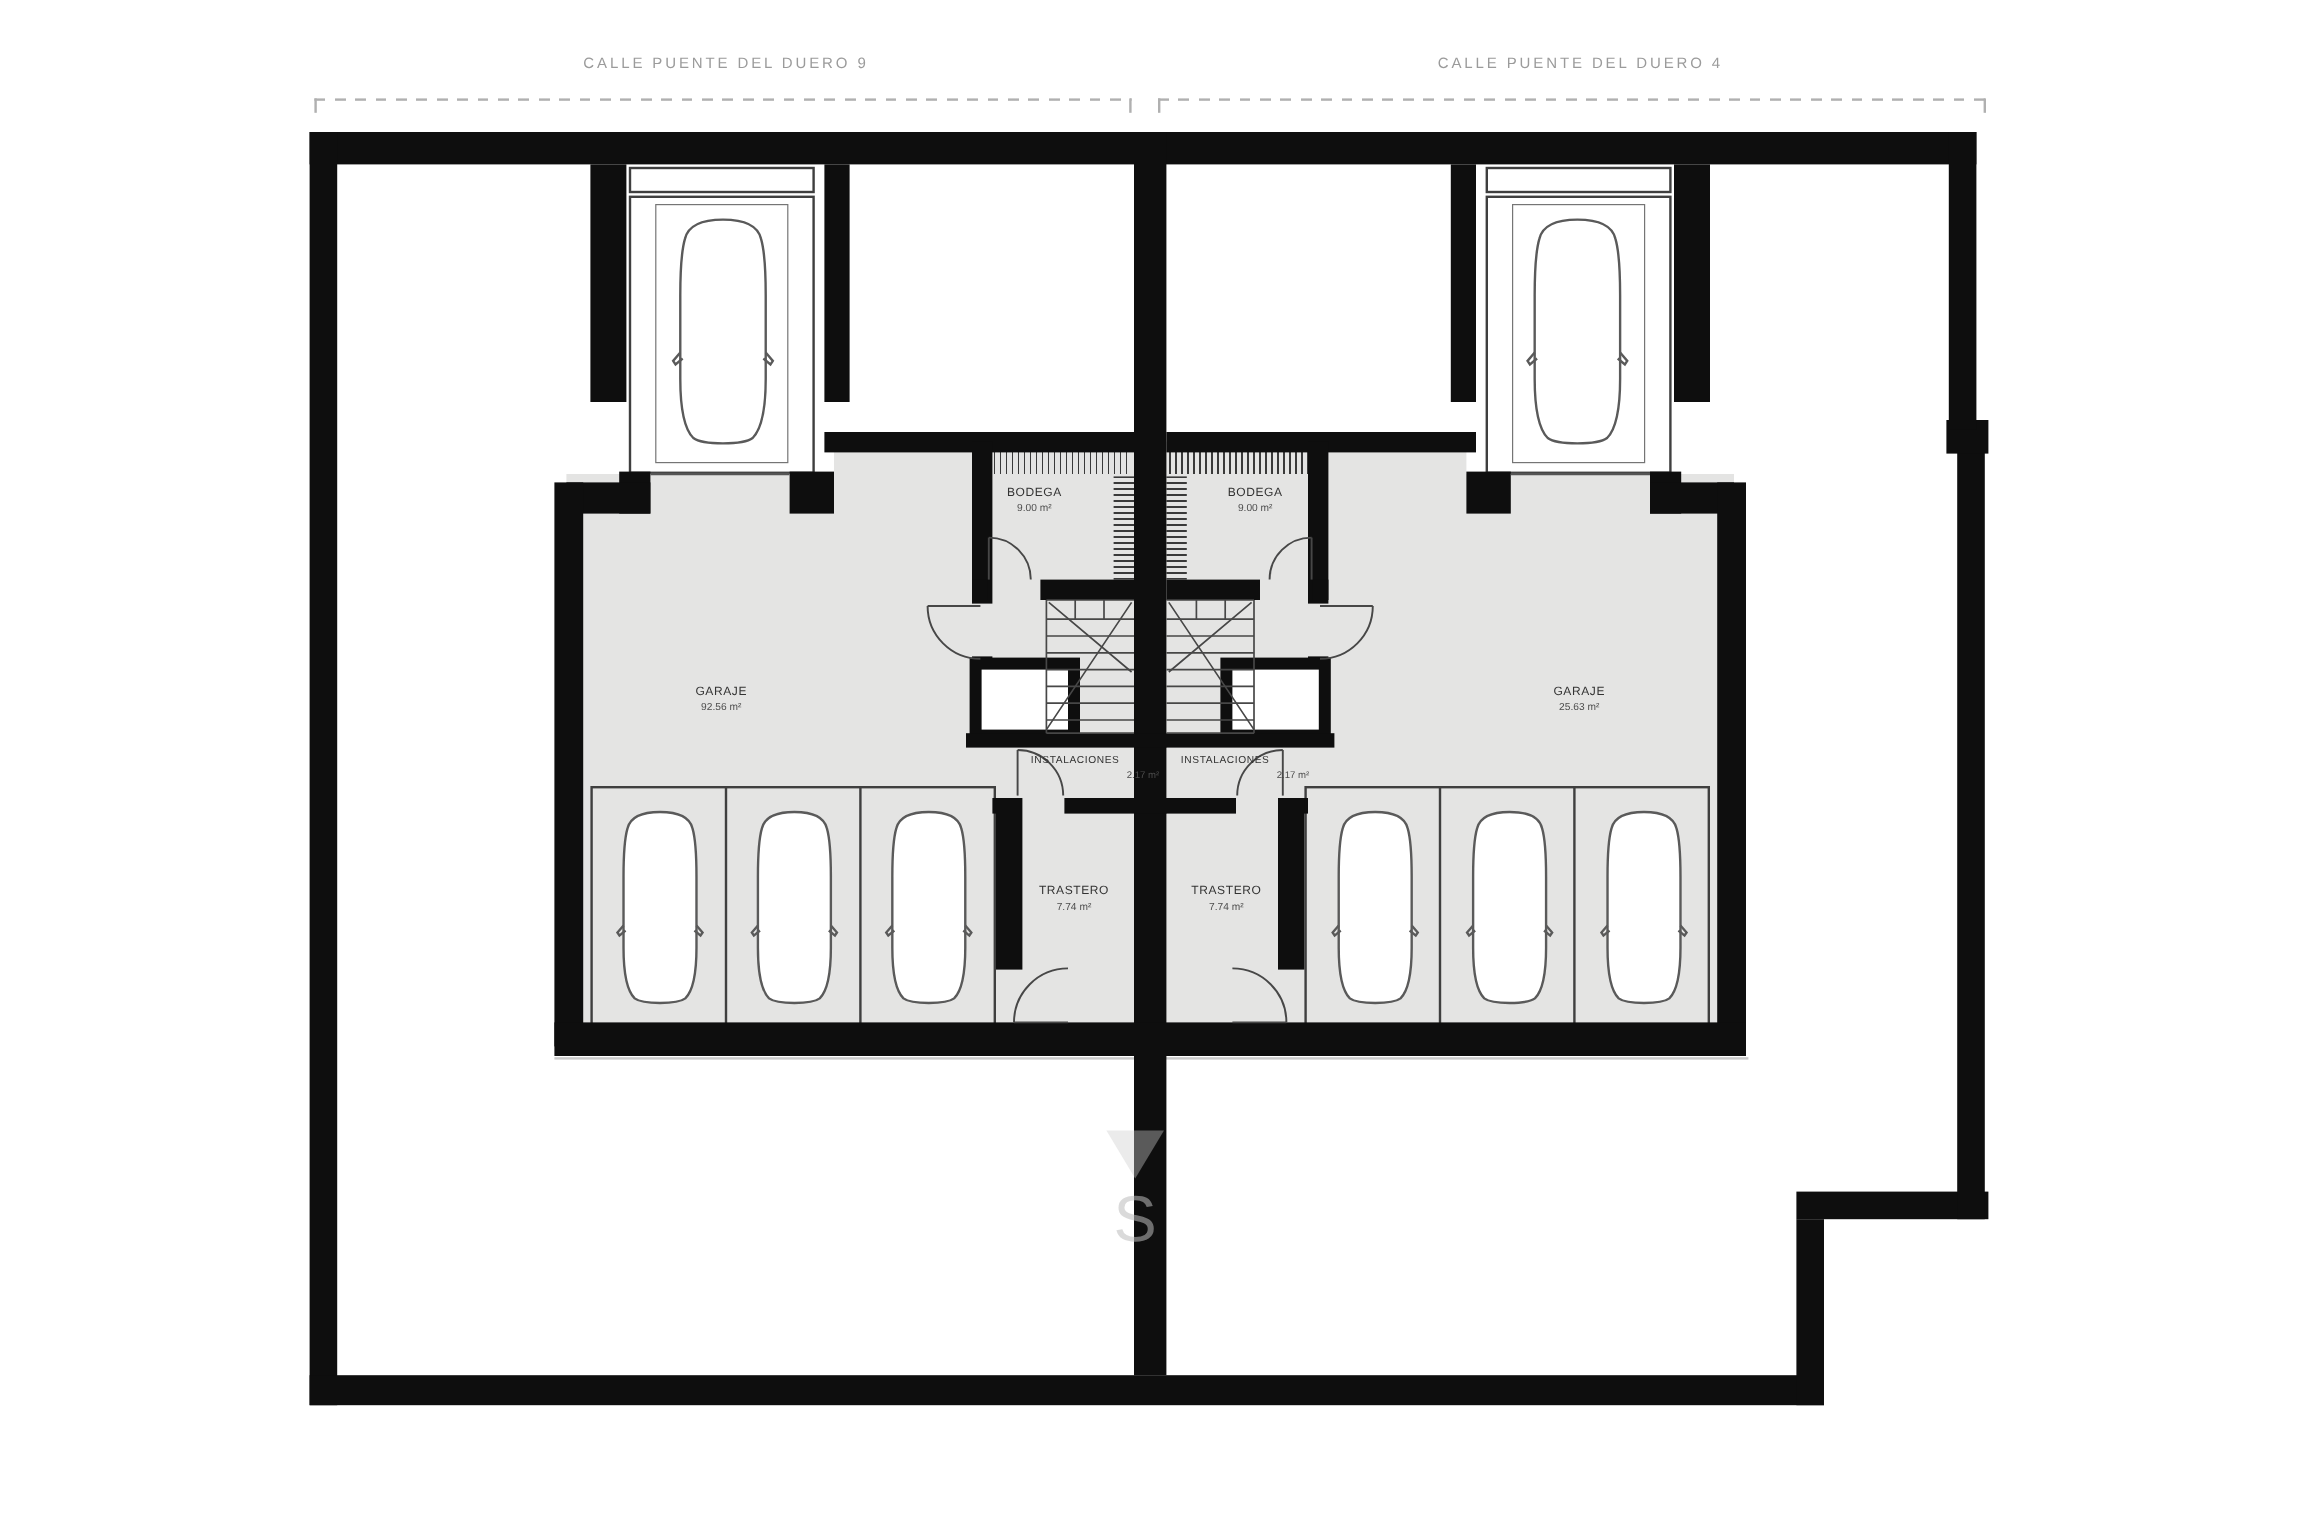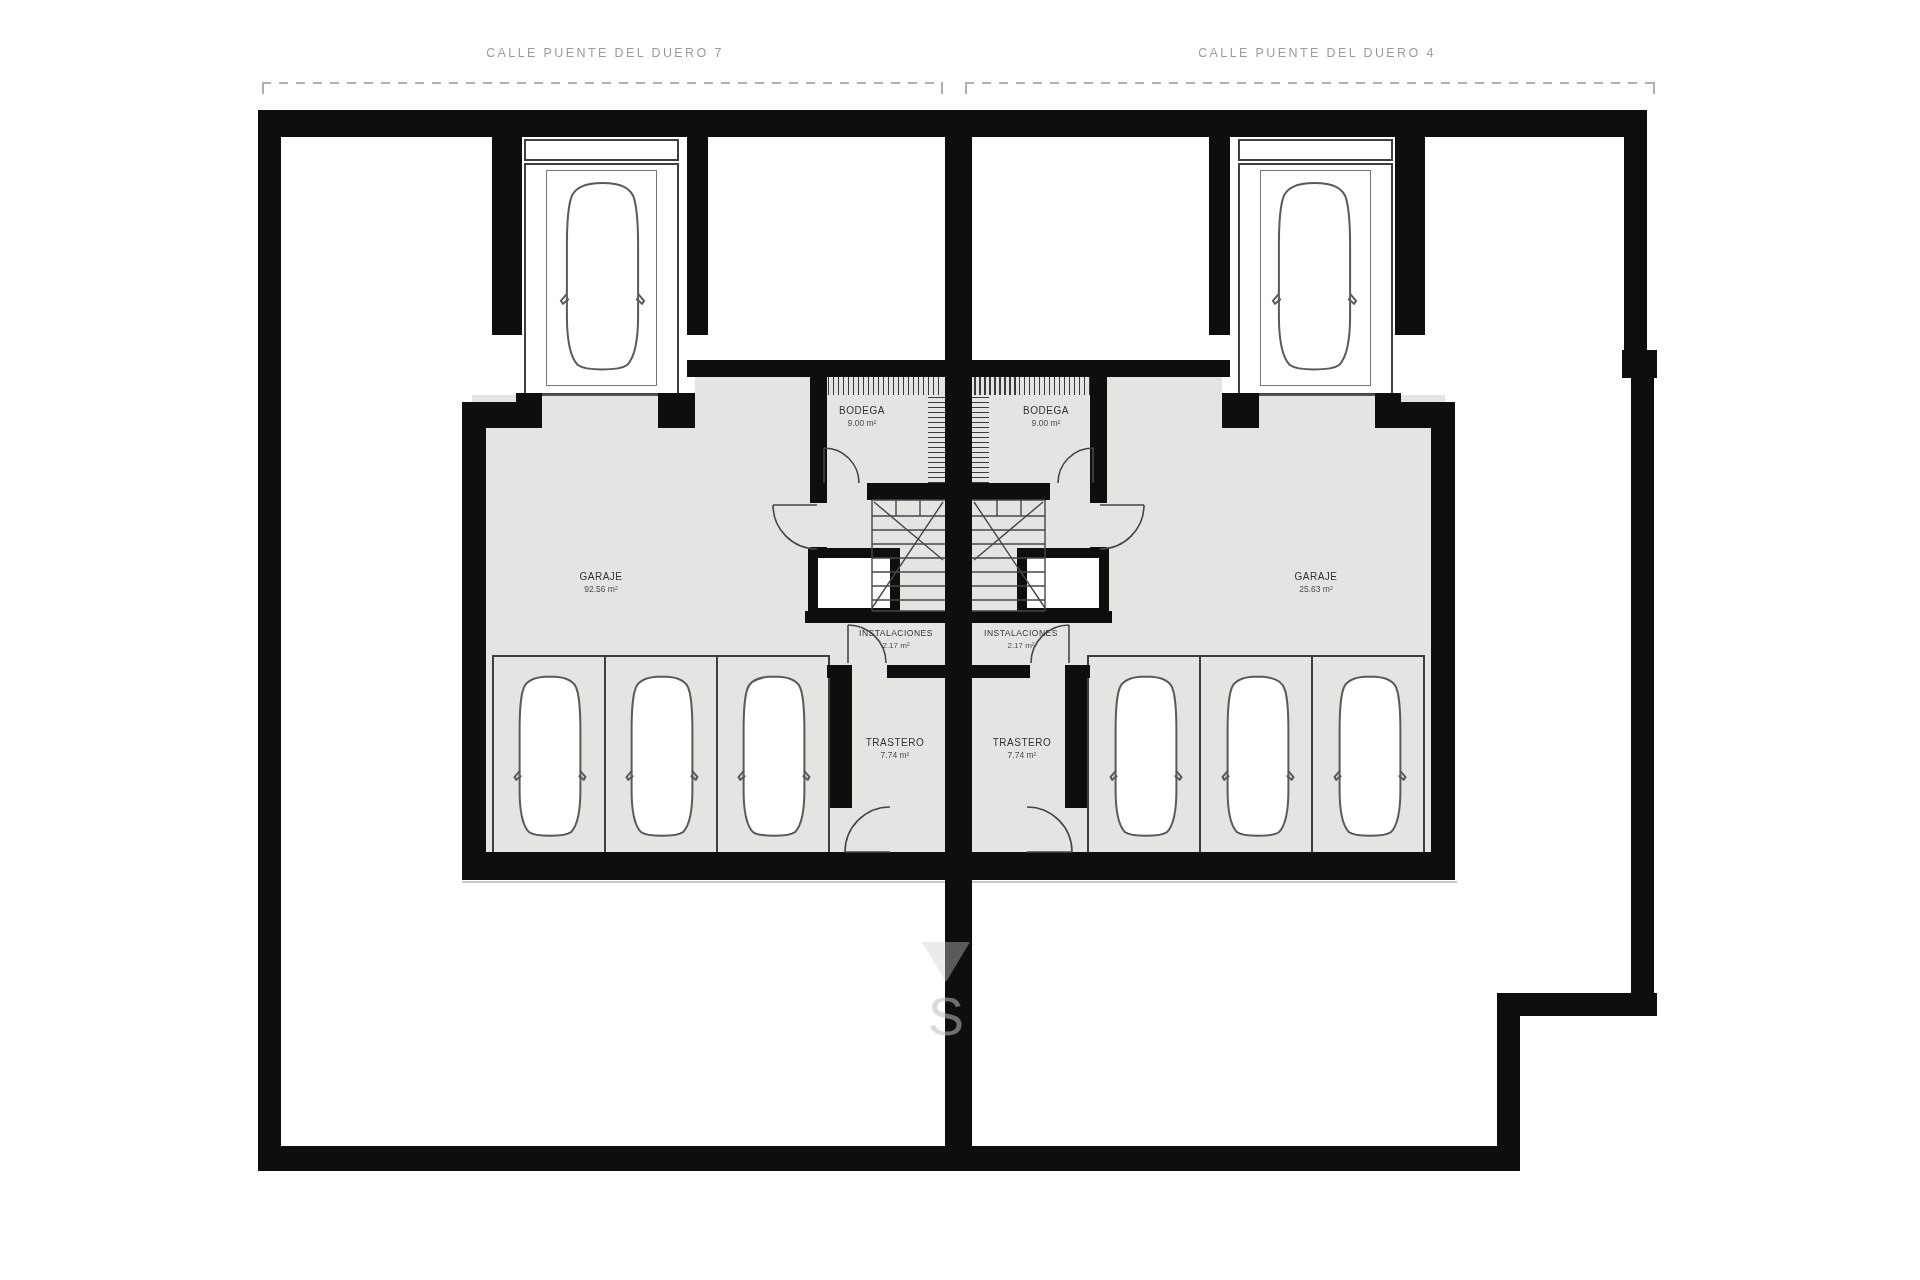--- a/index.html
+++ b/index.html
@@ -20,32 +20,32 @@
   .hatch-v{position:absolute;z-index:2;
         background:repeating-linear-gradient(to right,#3a3a3a 0 1.5px,transparent 1.5px 5px);}
   .hatch-h{position:absolute;z-index:2;
         background:repeating-linear-gradient(to bottom,#3a3a3a 0 1.5px,transparent 1.5px 5px);}
   .elev-in{position:absolute;background:#ffffff;z-index:4;}
   #detail-svg{position:absolute;left:0;top:0;z-index:5;}
   .room-label{position:absolute;text-align:center;color:#333333;z-index:6;line-height:1.4;}
   .room-label .nm{font-size:10px;letter-spacing:0.5px;display:block;}
   .room-label .area{font-size:8.5px;color:#4d4d4d;display:block;}
   .room-label.small .nm{font-size:8.5px;}
-  .room-label.small .area{font-size:8px;}
+  .room-label.small .area{font-size:8px;text-align:right;}
   #wm-tri{position:absolute;left:922px;top:942px;width:0;height:0;z-index:7;opacity:.4;
         border-left:24px solid transparent;border-right:24px solid transparent;
         border-top:40px solid #cccccc;}
   #wm-letter{position:absolute;left:928px;top:985px;font-size:54px;color:#bdbdbd;z-index:7;opacity:.55;}
 </style>
 </head>
 <body>
 
 <div id="canvas">
 
-  <div class="street-label" style="left:405px;top:46px;">CALLE PUENTE DEL DUERO 7</div>
+  <div class="street-label" style="left:405px;top:46px;">CALLE PUENTE DEL DUERO 9</div>
   <div class="street-label" style="left:1117px;top:46px;">CALLE PUENTE DEL DUERO 4</div>
 
   <div class="dash" style="left:262px;top:82px;width:681px;"></div>
   <div class="dash" style="left:965px;top:82px;width:690px;"></div>
   <div class="tick" style="left:262px;top:82px;"></div>
   <div class="tick" style="left:941px;top:82px;"></div>
   <div class="tick" style="left:965px;top:82px;"></div>
   <div class="tick" style="left:1653px;top:82px;"></div>
 
   <div class="floor" style="left:472px;top:395px;width:475px;height:460px;"></div>

